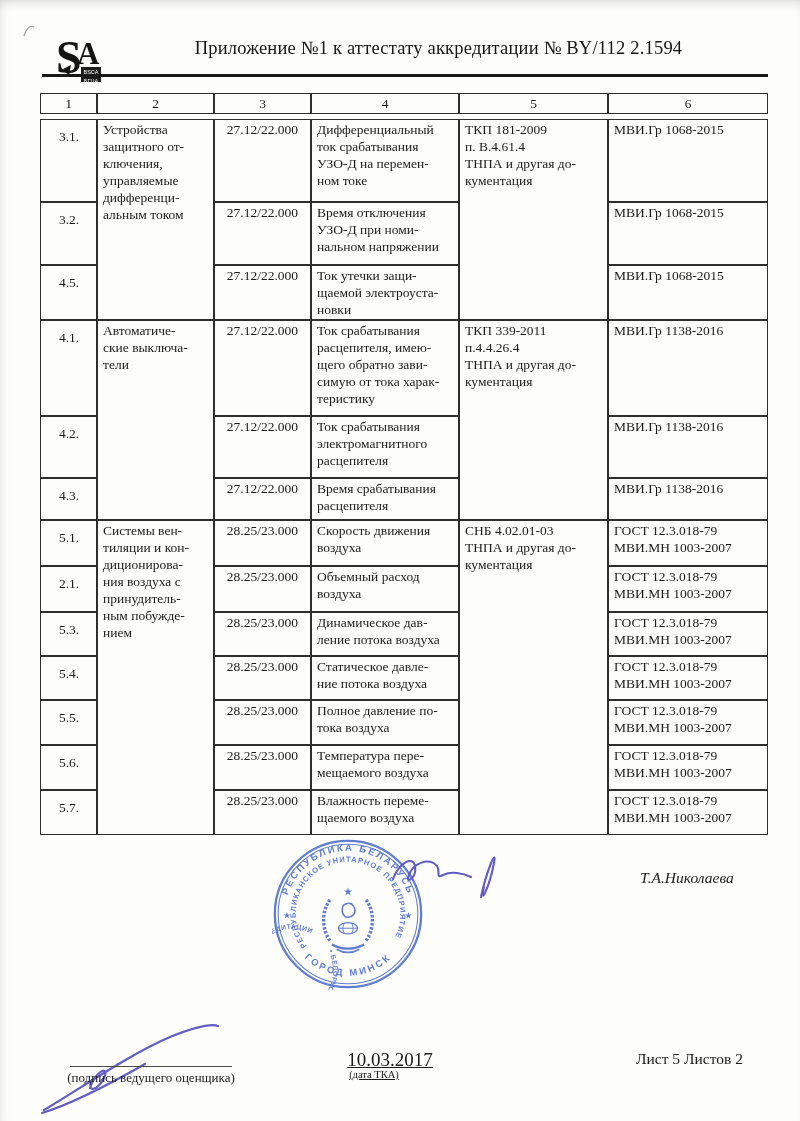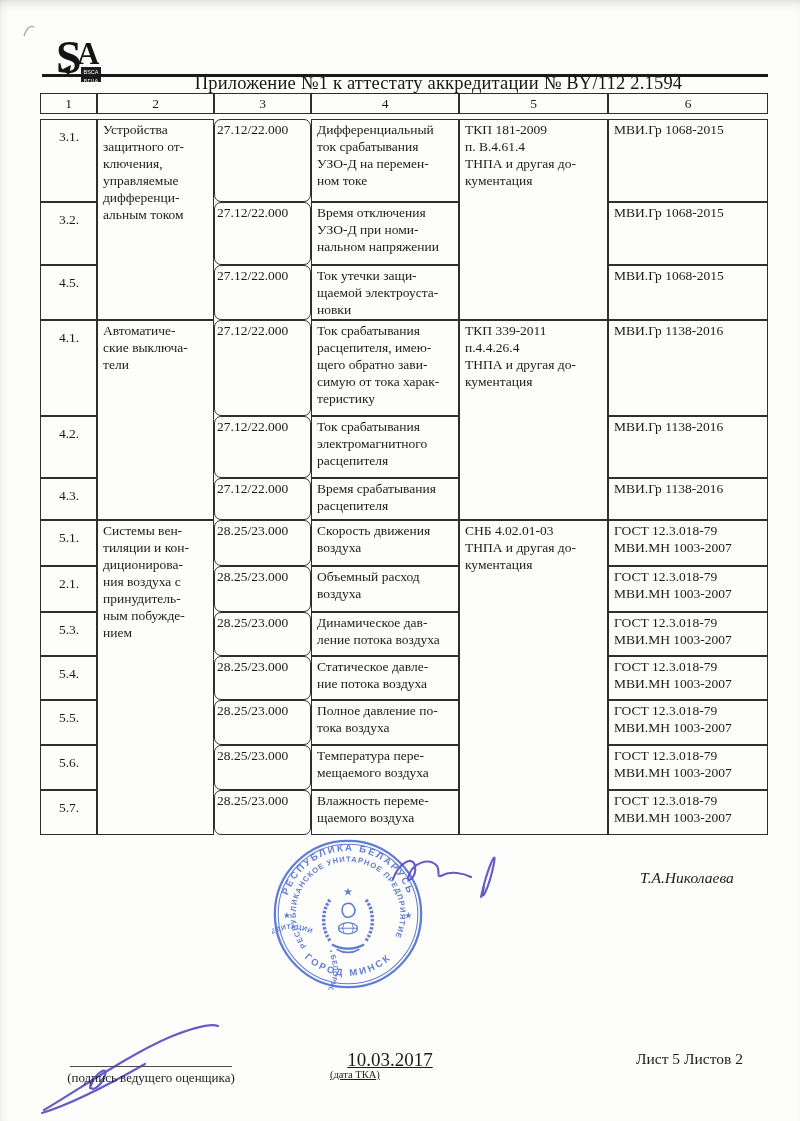--- a/index.html
+++ b/index.html
@@ -4,31 +4,31 @@
 <style>
   html,body{margin:0;padding:0;background:#e8e8e6;}
   .page{
     position:relative;width:800px;height:1121px;margin:0 auto;
     background:#fdfdfc;overflow:hidden;
     font-family:"Liberation Serif", serif;color:#1b1b1b;
     box-shadow:inset 0 8px 14px -10px rgba(60,60,60,.35), inset 8px 0 14px -12px rgba(60,60,60,.2);
   }
   .title{
     position:absolute;left:115px;right:38px;top:38px;
-    text-align:center;font-size:18.5px;letter-spacing:.2px;color:#161616;margin-top:35px;
+    text-align:center;font-size:18.5px;letter-spacing:.2px;color:#161616;
   }
   .rule{position:absolute;left:42px;top:74px;width:726px;height:2.6px;background:#191919;}
   .tablewrap{position:absolute;left:40px;top:93px;width:728px;}
   table{border-collapse:separate;border-spacing:0;table-layout:fixed;width:728px;}
   td{border:1px solid #2e2e2e;vertical-align:top;font-size:13.5px;line-height:17px;
      padding:1px 4px 1px 5px;white-space:pre-line;overflow:hidden;}
   .headtable td{height:17px;text-align:center;padding:1px 0;font-size:13.5px;}
   .bodytable{margin-top:5px;}
   .c-num{text-align:center;padding-top:8px;}
-  .c-code{text-align:left;padding-left:2px;padding-right:2px;border-radius:7px;}
+  .c-code{text-align:center;padding-left:2px;padding-right:2px;}
   #tb tr:nth-child(1) td{height:72px}
   #tb tr:nth-child(2) td{height:52px}
   #tb tr:nth-child(3) td{height:42px}
   #tb tr:nth-child(4) td{height:85px}
   #tb tr:nth-child(5) td{height:51px}
   #tb tr:nth-child(6) td{height:31px}
   #tb tr:nth-child(7) td{height:35px}
   #tb tr:nth-child(8) td{height:35px}
   #tb tr:nth-child(9) td{height:33px}
   #tb tr:nth-child(10) td{height:33px}
@@ -36,21 +36,21 @@
   #tb tr:nth-child(12) td{height:34px}
   #tb tr:nth-child(13) td{height:34px}
   .signoff{position:absolute;left:55px;top:797px;font-size:17px;line-height:22.5px;white-space:pre-line;color:#1a1a1a;}
   .signoff-name{position:absolute;left:640px;top:869px;font-size:15.5px;font-style:italic;}
   .stamp{position:absolute;left:272px;top:838px;width:152px;height:152px;opacity:.82;filter:blur(.3px);}
   .sig-top{position:absolute;left:385px;top:833px;width:122px;height:78px;}
   .sig-bottom{position:absolute;left:38px;top:1010px;width:212px;height:108px;}
   .sigline{position:absolute;left:70px;top:1066px;width:162px;border-bottom:1.6px solid #4a4a4a;height:0;}
   .sigcaption{position:absolute;left:52px;top:1070px;width:198px;text-align:center;font-size:13px;color:#222;}
   .tkadate{position:absolute;left:330px;top:1049px;width:120px;text-align:center;font-size:19px;text-decoration:underline;}
-  .tkadatecap{position:absolute;left:330px;top:1069px;width:120px;font-size:10.5px;text-decoration:underline;}
+  .tkadatecap{position:absolute;left:314px;top:1069px;width:120px;text-align:center;font-size:10.5px;text-decoration:underline;}
   .sheet{position:absolute;left:636px;top:1050px;font-size:15.5px;}
   .cornermark{position:absolute;left:18px;top:18px;width:30px;height:26px;}
   .logo{position:absolute;left:56px;top:26px;width:52px;height:56px;}
 </style>
 </head>
 <body>
 
 <div class="page">
 
   <svg class="cornermark" viewBox="0 0 30 26">

